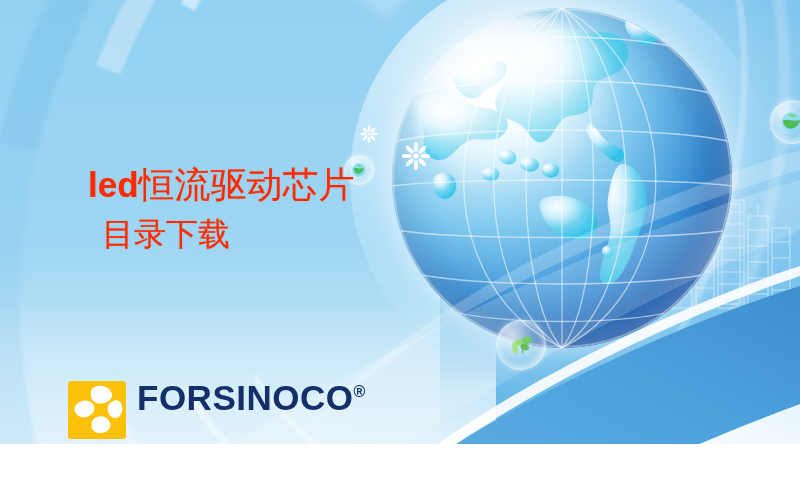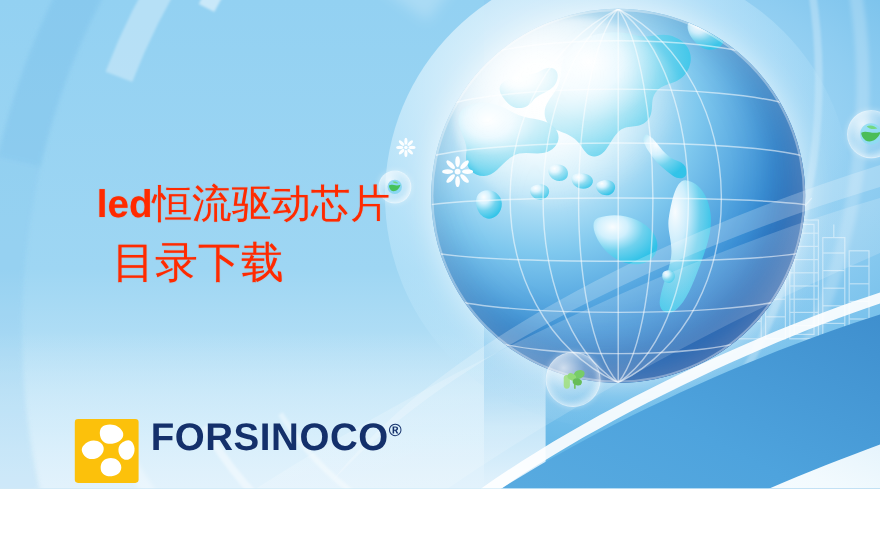--- a/index.html
+++ b/index.html
@@ -202,21 +202,21 @@
   .headline .line1 {
     font-size: 36px;
     display: block;
   }
   .headline .line1 .led {
     font-family: "Liberation Sans", sans-serif;
     font-weight: bold;
     font-size: 35px;
   }
   .headline .line2 {
-    font-size: 39px;
+    font-size: 32px;
     display: block;
     margin-left: 14px;
     margin-top: 6px;
   }
 
   
   .logo {
     position: absolute;
     left: 68px; top: 381px;
     display: flex;

